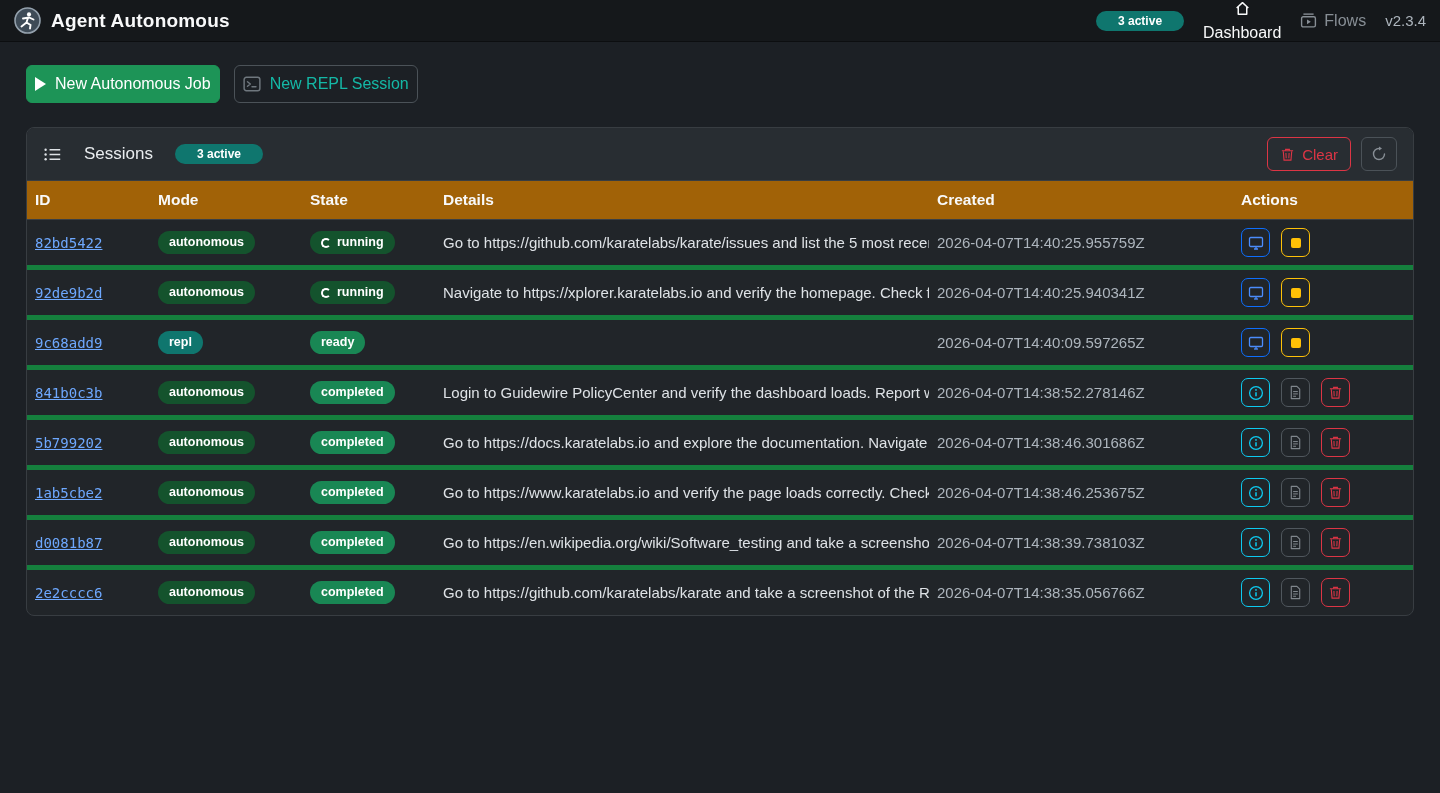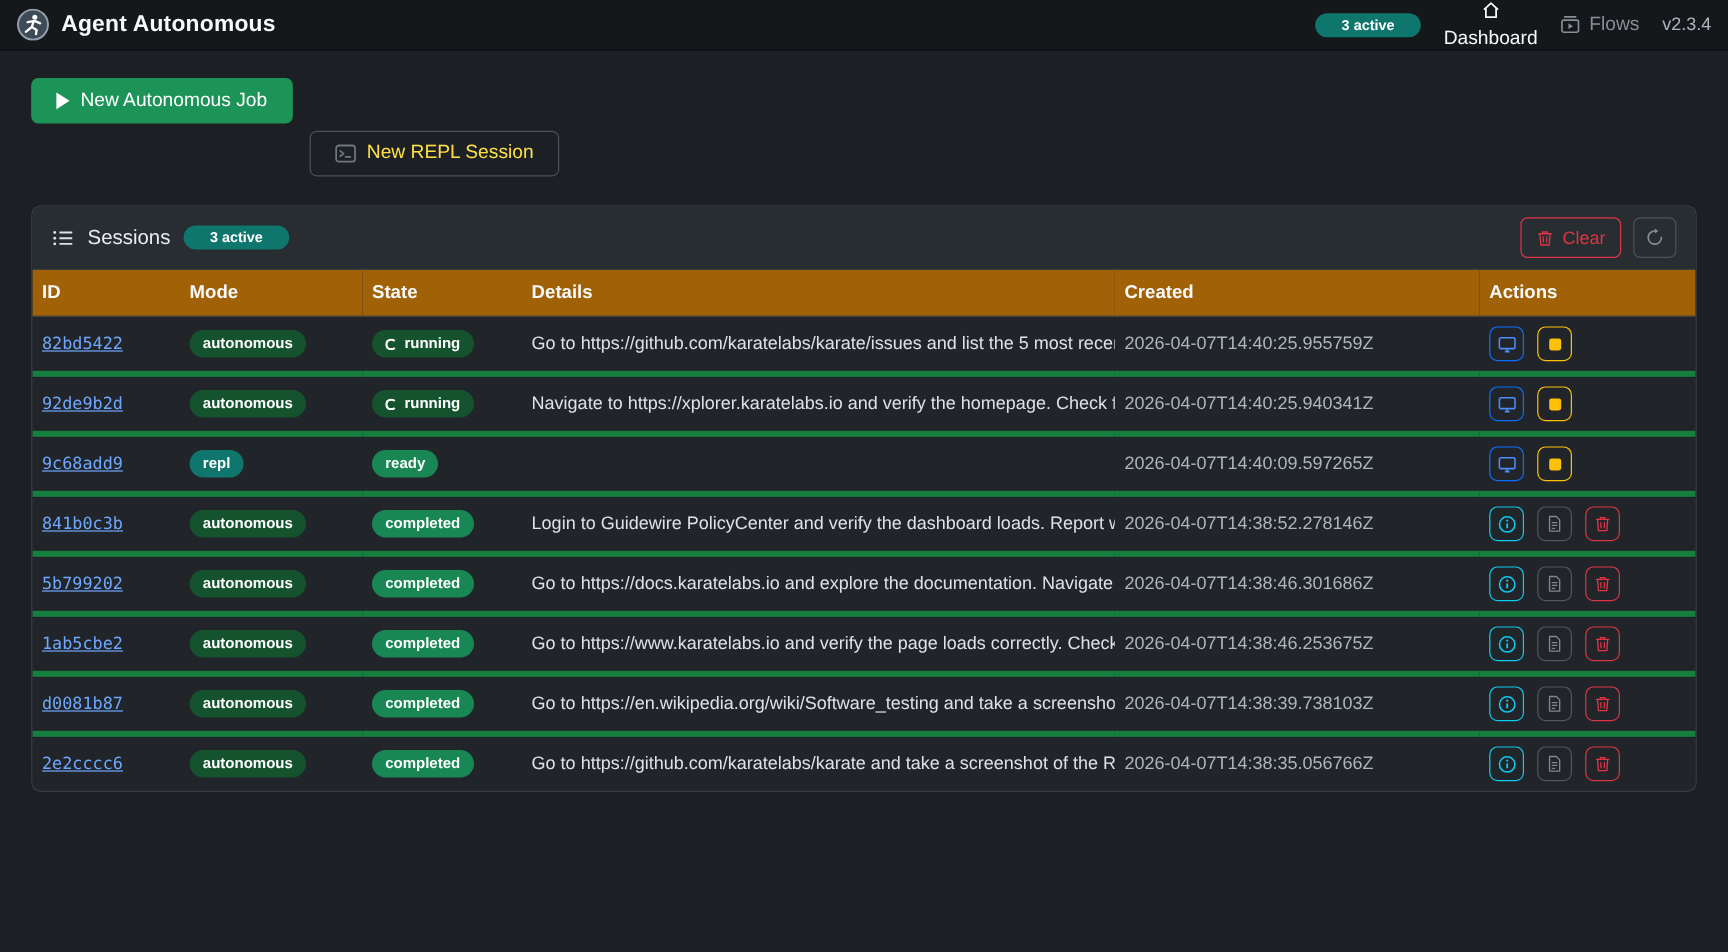--- a/index.html
+++ b/index.html
@@ -33,38 +33,38 @@
   .nav-item.active { color: #f8f9fa; flex-direction: column; }
   .nav-item.inactive { color: #878e95; }
   .nav-item svg { display: block; }
   .version { color: #adb5bd; font-size: 15px; }
 
   
   .main { padding: 23px 26px; }
   .toolbar { display: flex; gap: 14px; margin-bottom: 24px; }
   .btn {
     display: inline-flex; align-items: center; gap: 9px;
-    height: 38px; padding: 0 20px; font-size: 16px;
+    height: 38px; padding: 0 8px; font-size: 16px;
     border-radius: 6px; cursor: pointer; border: 1px solid transparent;
     background: transparent; font-family: inherit;
   }
   .btn-success { background: #1d9457; border-color: #1d9457; color: #fff; }
-  .btn-outline-muted { border-color: #4b5258; color: #fde047; cursor: default; margin-top: 44px; }
+  .btn-outline-muted { border-color: #4b5258; color: #14b8a6; cursor: default; }
   .play-tri {
     width: 0; height: 0; border-left: 11px solid #fff;
     border-top: 7px solid transparent; border-bottom: 7px solid transparent;
   }
 
   
   .card { background: #212529; border: 1px solid #383d42; border-radius: 8px; overflow: hidden; }
   .card-header {
     background: #282d32; padding: 9px 16px;
     display: flex; align-items: center; border-bottom: 1px solid #383d42;
   }
-  .card-header-left { display: flex; align-items: center; gap: 11px; flex: 1; }
+  .card-header-left { display: flex; align-items: center; gap: 22px; flex: 1; }
   .card-title { font-size: 17px; color: #e9ecef; }
   .card-header-right { display: flex; align-items: center; gap: 10px; padding-left: 25px; }
   .btn-sm { height: 34px; padding: 0 12px; font-size: 15px; gap: 7px; }
   .btn-outline-danger { border-color: #dc3545; color: #dc3545; }
   .btn-icon-only { width: 36px; padding: 0; justify-content: center; border-color: #4b5258; color: #878e95; }
 
   
   table { width: 100%; border-collapse: collapse; font-size: 15px; }
   th {
     text-align: left; font-weight: bold; color: #f8f9fa; font-size: 15.5px;

